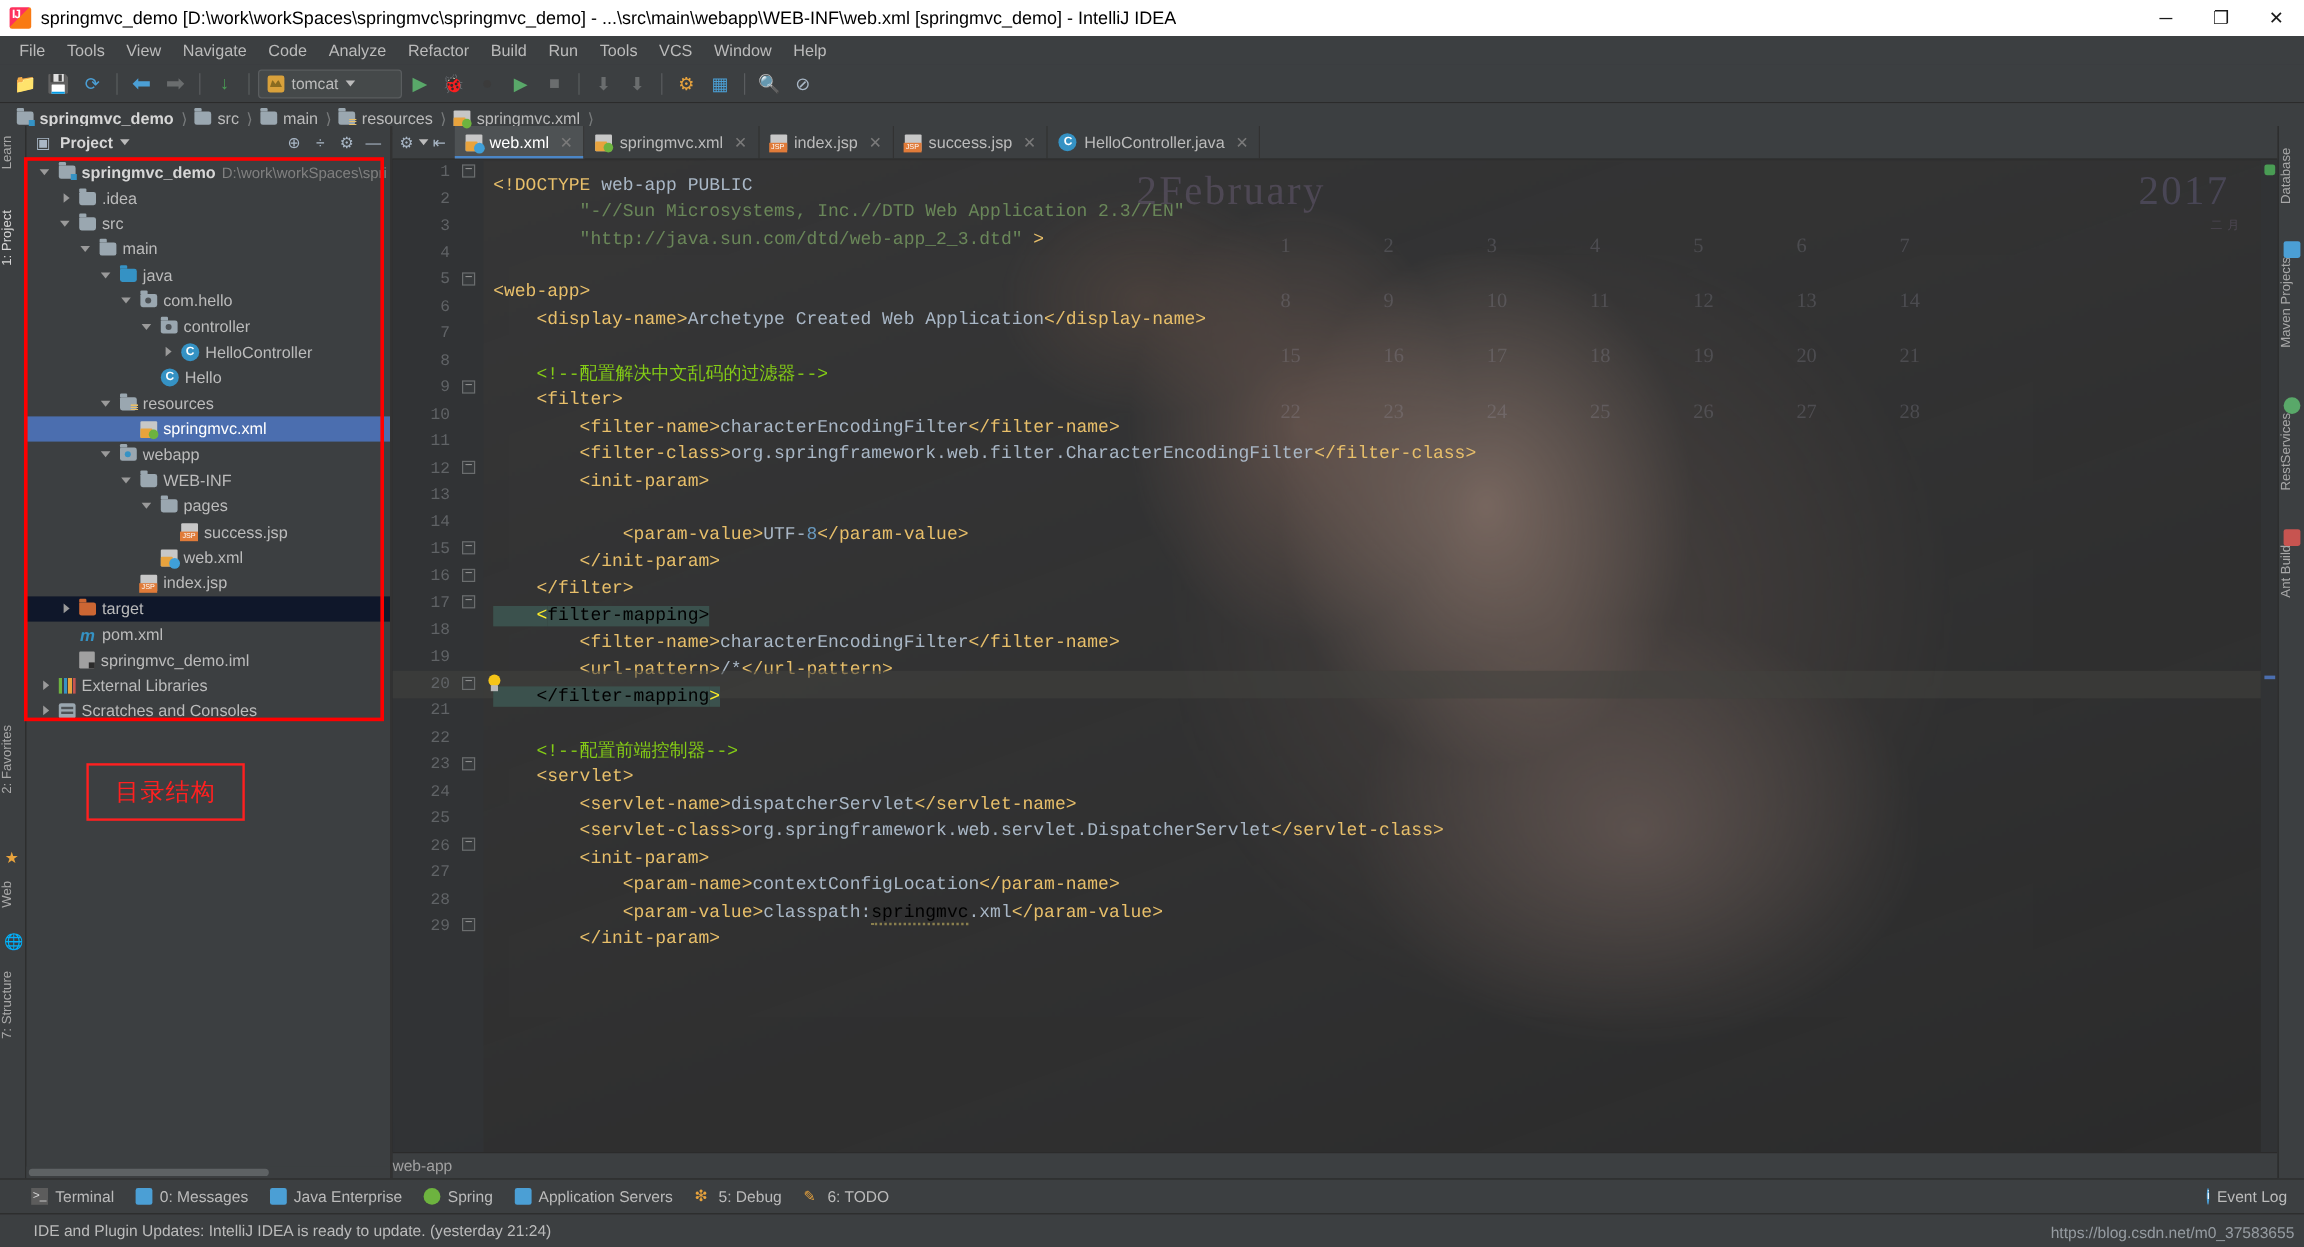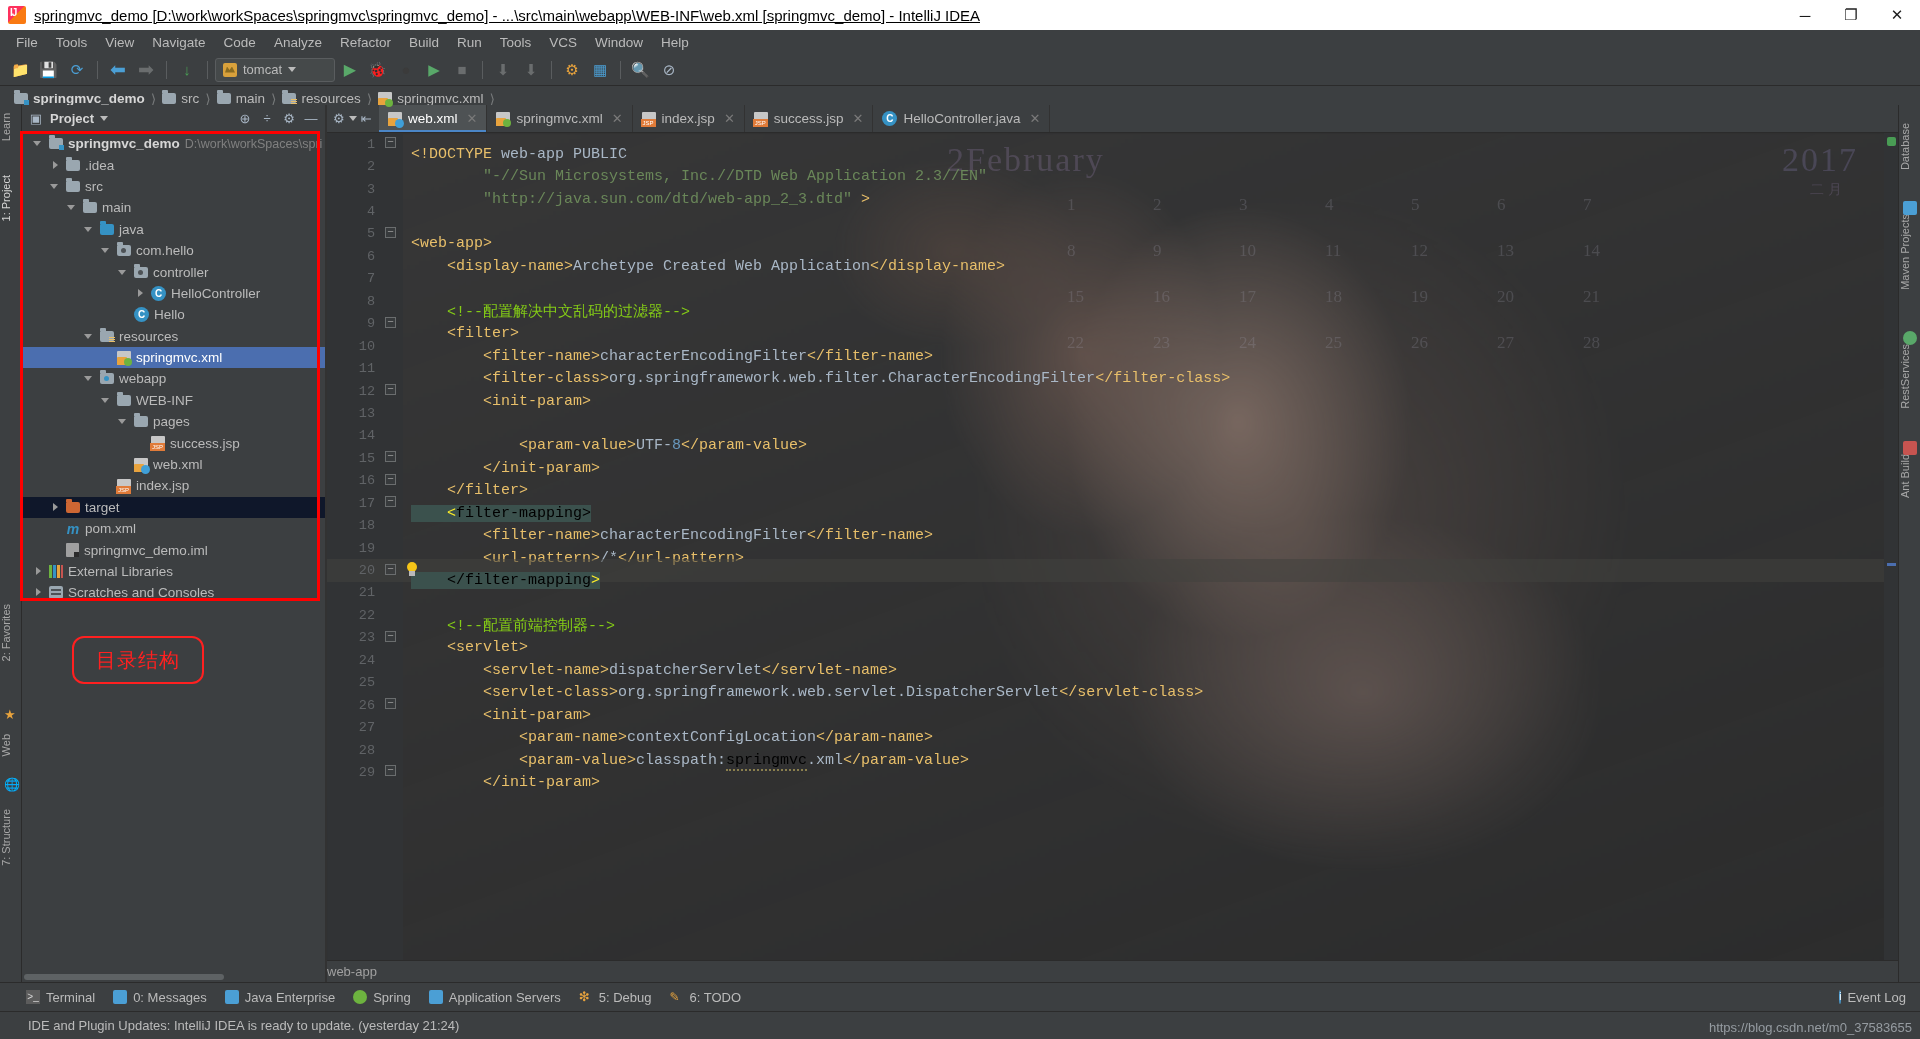--- a/index.html
+++ b/index.html
@@ -18,21 +18,21 @@
   }
   .titlebar .tb-icon {
     width: 18px; height: 18px; margin-right: 8px; flex: 0 0 auto;
     background: linear-gradient(135deg,#fe315d 0%,#fe315d 46%,#f97a12 47%,#f97a12 100%);
     border-radius: 2px; position: relative;
   }
   .titlebar .tb-icon::after {
     content: "IJ"; position: absolute; left: 2px; top: 1px;
     font-size: 10px; color: #fff; font-weight: bold; letter-spacing: -1px;
   }
-  .titlebar .tb-title { white-space: nowrap; overflow: hidden; text-decoration: underline; }
+  .titlebar .tb-title { white-space: nowrap; overflow: hidden; }
   .win-ctrls { position: absolute; right: 0; top: 0; height: 30px; display: flex; }
   .win-btn {
     width: 46px; height: 30px; display: flex; align-items: center;
     justify-content: center; color: #1a1a1a; font-size: 15px;
   }
 
   
   .menubar {
     height: 24px; background: #3c3f41; display: flex; align-items: center;
     padding-left: 7px; color: #bbbbbb; font-size: 13.5px; gap: 0;
@@ -653,21 +653,21 @@
           <span class="class-icon">C</span>
           <span>HelloController.java</span>
           <span class="x">✕</span>
         </div>
       </div>
 
       <div class="editorbody">
         <div class="photo-bg"></div>
         <div class="photo-text" style="left:620px;top:8px;font-size:34px">2February</div>
         <div class="photo-text" style="right:40px;top:8px;font-size:34px;color:rgba(130,120,170,0.30)">2017</div>
-        <div class="photo-text" style="right:52px;top:48px;font-size:14px;letter-spacing:4px">二月</div>
+        <div class="photo-text" style="right:28px;top:48px;font-size:10px;letter-spacing:4px">二月</div>
         <div class="cal-grid" id="calgrid" style="left:740px;top:62px;grid-template-columns:repeat(7,46px)">
             <span>1</span>
             <span>2</span>
             <span>3</span>
             <span>4</span>
             <span>5</span>
             <span>6</span>
             <span>7</span>
             <span>8</span>
             <span>9</span>
@@ -741,21 +741,21 @@
       <div class="vtab" style="top:105px">Maven Projects</div>
       <div class="vtab" style="top:235px">RestServices</div>
       <div class="vtab" style="top:345px">Ant Build</div>
       <div style="position:absolute;left:4px;top:96px;width:14px;height:14px;background:#4b9fd5;border-radius:2px"></div>
       <div style="position:absolute;left:4px;top:226px;width:14px;height:14px;background:#59a869;border-radius:50%"></div>
       <div style="position:absolute;left:4px;top:336px;width:14px;height:14px;background:#c75450;border-radius:2px"></div>
     </div>
   </div>
 
   <div class="redbox" style="left:20px; top:131px; width:300px; height:470px;"></div>
-  <div class="redlabel" style="left:72px; top:636px; width:132px; height:48px;border-radius:12px;">
+  <div class="redlabel" style="left:72px; top:636px; width:132px; height:48px;">
     <span>目录结构</span>
   </div>
 
   <div class="bottombar">
     <div class="btool">
       <span class="bi" style="background:#5c5c5c;color:#d6d6d6;font-size:10px;text-align:center;line-height:14px">&gt;_</span>
       <span>Terminal</span>
     </div>
     <div class="btool">
       <span class="bi" style="background:#4b9fd5;border-radius:2px"></span>

